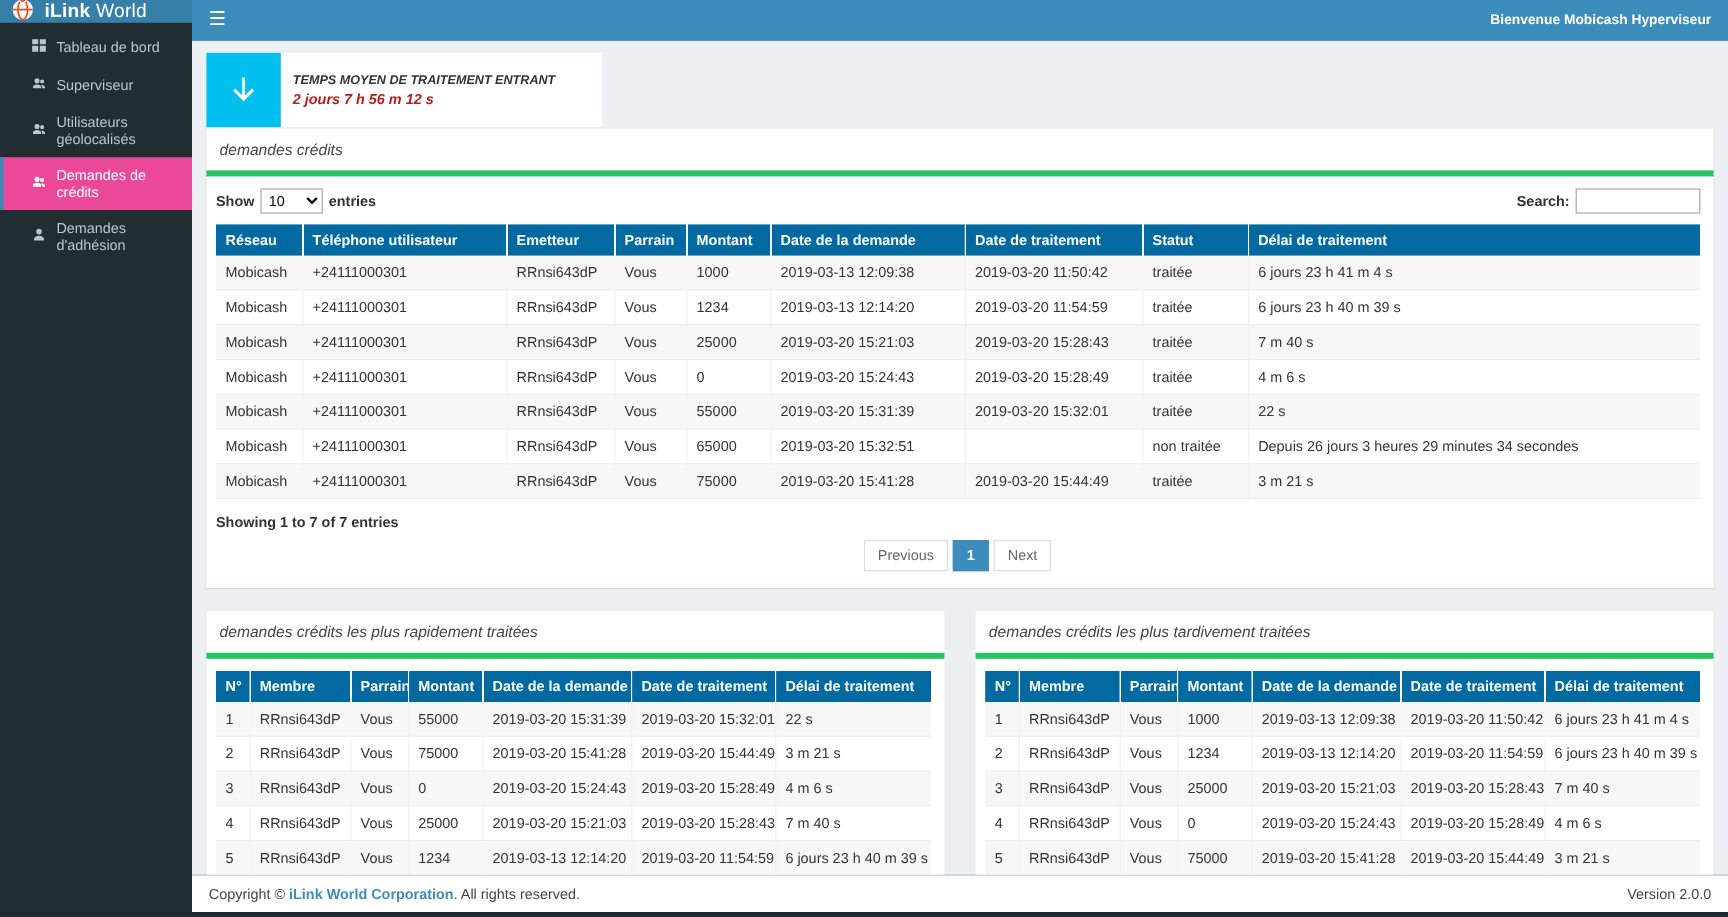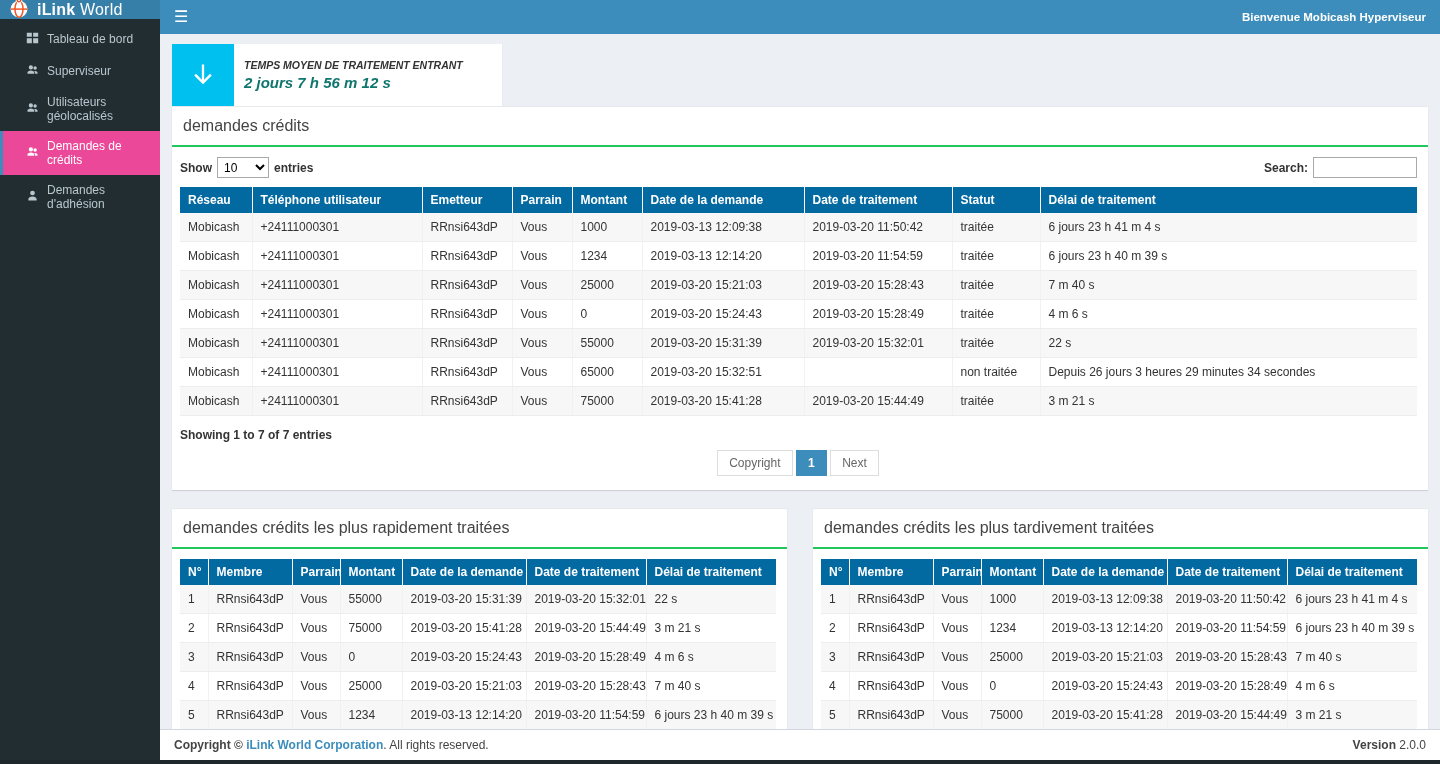--- a/index.html
+++ b/index.html
@@ -23,25 +23,25 @@
   .welcome { font-size:11.5px; font-weight:700; }
 
   .content { flex:1; background:#ecf0f5; padding:10px 12px; overflow:hidden; }
 
   
   .info-box { width:330px; background:#fff; display:flex; box-shadow:0 1px 1px rgba(0,0,0,.12); margin-bottom:0;font-style:italic; }
   .info-box-icon { width:62px; height:62px; background:#00c0ef; color:#fff; display:flex; align-items:center; justify-content:center; flex-shrink:0; }
   .info-box-icon svg { fill:#fff; }
   .info-box-content { padding:8px 10px; display:flex; flex-direction:column; justify-content:center; }
   .info-box-text { font-size:10.5px; font-weight:700; color:#333; text-transform:uppercase; margin-bottom:3px; }
-  .info-box-number { font-size:15px; font-weight:700; color:#0f766e; }
+  .info-box-number { font-size:12px; font-weight:700; color:#b91c1c; }
 
   
   .box { background:#fff; box-shadow:0 1px 1px rgba(0,0,0,.12); border-top:1px solid #e7eaec; margin-bottom:18px; }
-  .box-header { padding:10px 11px; font-size:16px; color:#444; border-bottom:2px solid #22c55e; }
+  .box-header { padding:10px 11px; font-size:13px; color:#444; border-bottom:5px solid #22c55e;font-style:italic; }
   .box-body { padding:10px 11px 14px 8px; }
 
   .dt-controls { display:flex; align-items:center; justify-content:space-between; margin-bottom:9px; font-size:12px; font-weight:700; color:#333; }
   .dt-length { display:flex; align-items:center; gap:5px; }
   .dt-length select { font-family:"Liberation Sans",sans-serif; font-size:12px; padding:1px 2px; border:1px solid #a9a9a9; background:#fff; width:52px; height:21px; }
   .dt-search { display:flex; align-items:center; gap:5px; }
   .dt-search input { width:104px; height:21px; border:1px solid #a9a9a9; padding:0 4px; font-size:12px; font-family:"Liberation Sans",sans-serif; }
 
   table { width:100%; border-collapse:collapse; table-layout:fixed; font-size:12px; color:#333; }
   thead th { background:#0369a1; color:#fff; font-weight:700; text-align:left; padding:6px 8px; border-right:1px solid rgba(255,255,255,.35); font-size:12px; overflow:hidden; white-space:nowrap; cursor:pointer; }
@@ -71,21 +71,21 @@
   .dt-paginate { text-align:center; margin-top:8px; }
   .dt-paginate .page-btn { display:inline-block; padding:5px 11px; font-size:12px; border:1px solid #ddd; background:#fff; color:#666; cursor:pointer; margin-left:-1px; vertical-align:middle; }
   .dt-paginate .page-btn.current { background:#3c8dbc; border-color:#3c8dbc; color:#fff; font-weight:700; }
 
   .two-col { display:flex; gap:26px; }
   .two-col .box { flex:1; margin-bottom:0; }
 
   
   .footer { background:#fff; border-top:1px solid #d2d6de; padding:8px 14px; font-size:12px; color:#444; display:flex; align-items:center; justify-content:space-between; flex-shrink:0; }
   .footer span { white-space:pre; }
-  .f-bold { font-weight:700; }
+  .f-bold { font-weight:400; }
   .f-link { color:#3c8dbc; font-weight:700; text-decoration:none; cursor:pointer; }
 </style>
 </head>
 <body>
 
 <div class="app">
 
   <aside class="sidebar">
     <div class="sidebar-logo">
       <span>
@@ -271,21 +271,21 @@
                   <td>2019-03-20 15:41:28</td>
                   <td>2019-03-20 15:44:49</td>
                   <td>traitée</td>
                   <td>3 m 21 s</td>
                 </tr>
               </tbody>
           </table>
 
           <div class="dt-info">Showing 1 to 7 of 7 entries</div>
           <div class="dt-paginate">
-            <span class="page-btn">Copyright</span>
+            <span class="page-btn">Previous</span>
             <span class="page-btn current">1</span>
             <span class="page-btn">Next</span>
           </div>
         </div>
       </div>
 
       <div class="two-col">
         <div class="box">
           <div class="box-header">demandes crédits les plus rapidement traitées</div>
           <div class="box-body">

